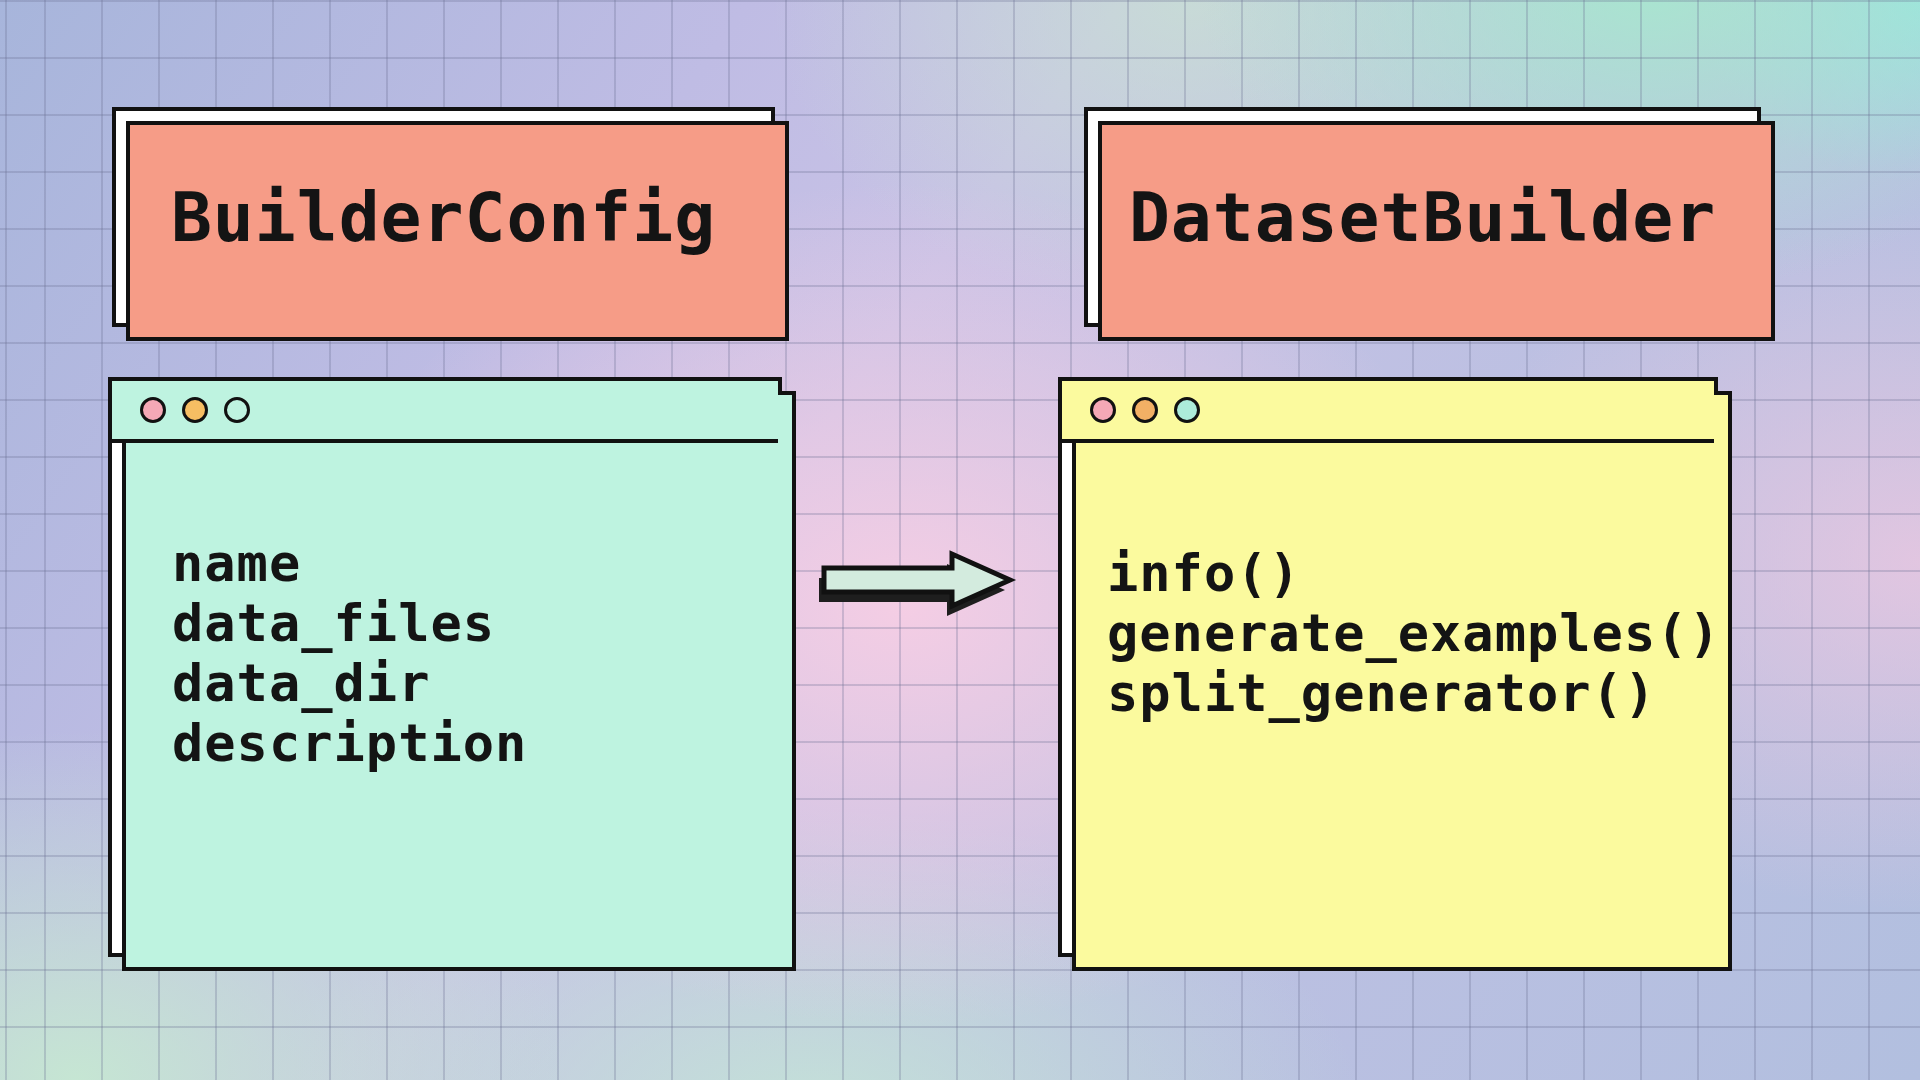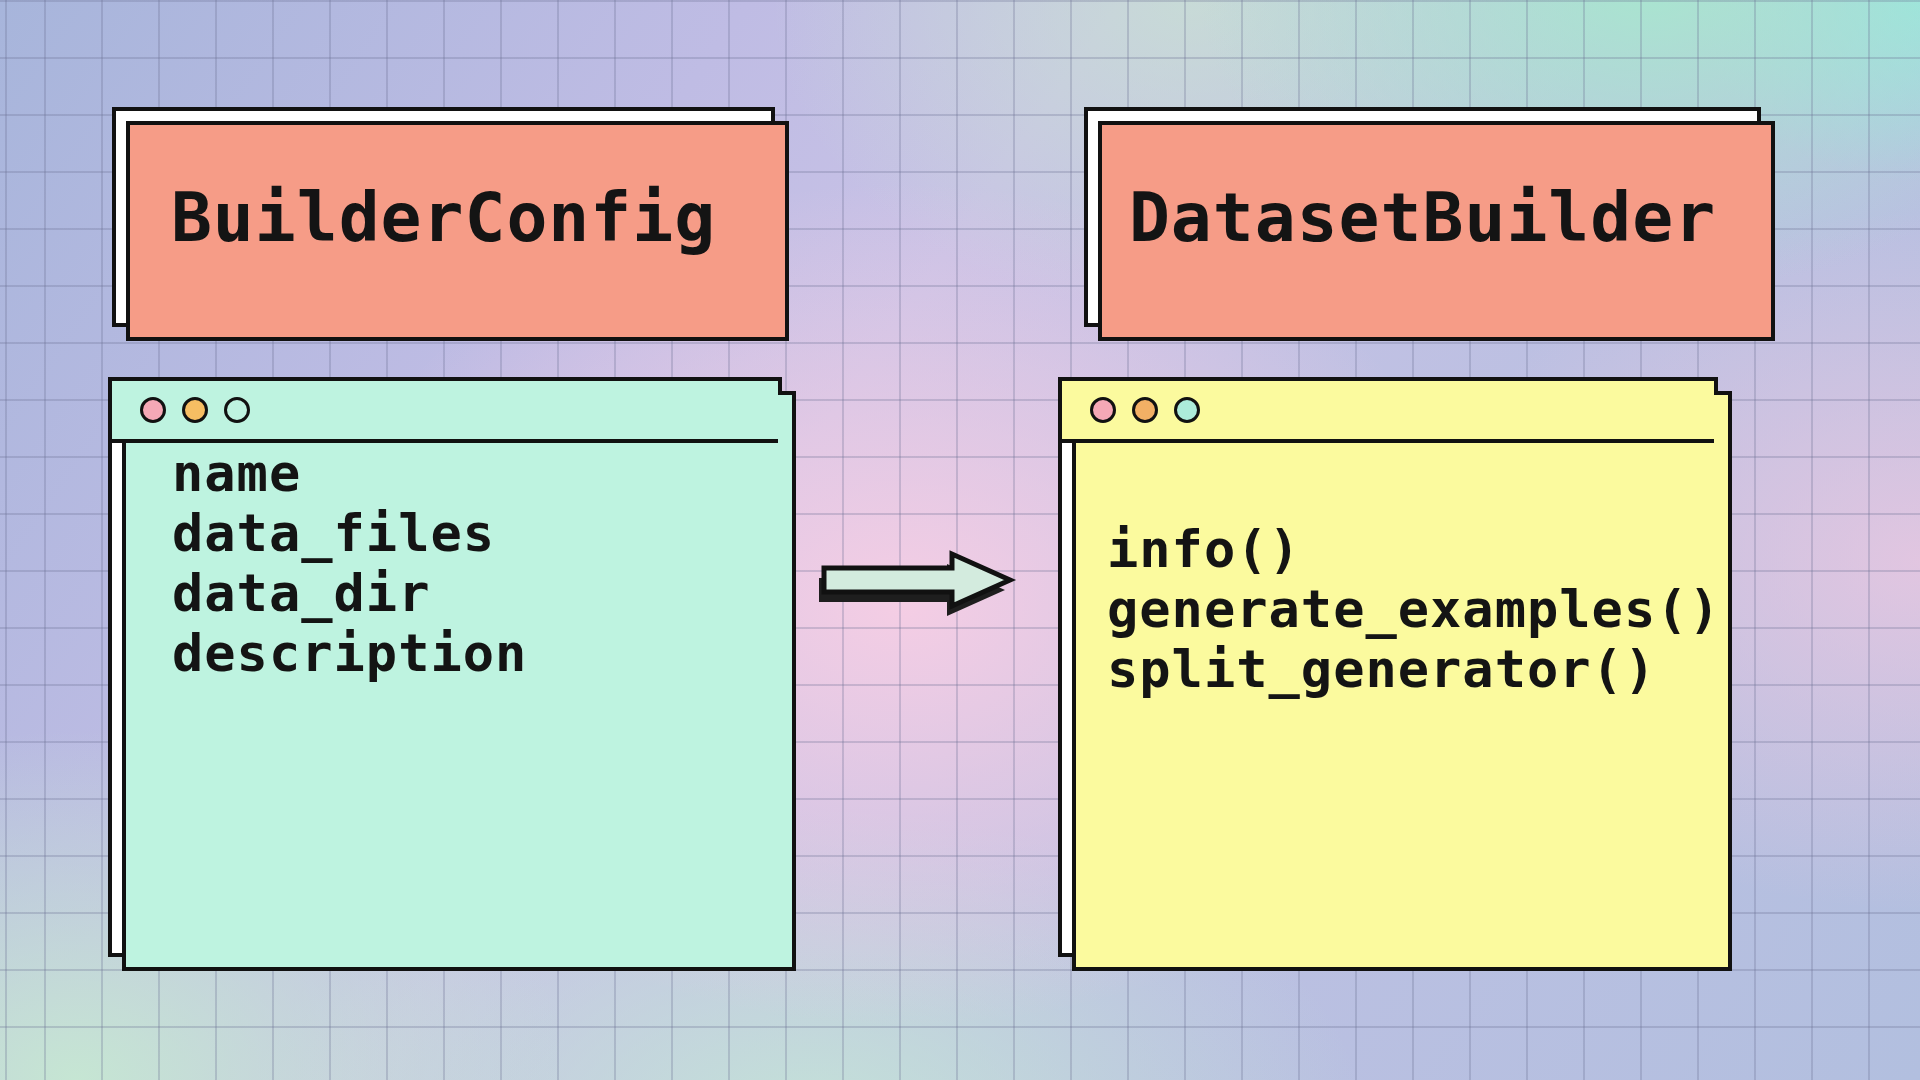--- a/index.html
+++ b/index.html
@@ -46,22 +46,22 @@
 
   .titlebar{
     height:62px; border-bottom:4px solid #111;
     display:flex; align-items:center; padding-left:28px;
   }
   .dot{
     width:26px; height:26px; border-radius:50%;
     border:3px solid #111; margin-right:16px; flex:0 0 auto;
   }
 
-  .win-body{ padding-left:60px; }
-  #win-right .win-body{ padding-top:76px; padding-left:45px; }
+  .win-body{ padding-top:90px; padding-left:60px; }
+  #win-right .win-body{ padding-top:100px; padding-left:45px; }
   .code-line{
     font-size:52px; font-weight:bold; line-height:60px;
     letter-spacing:1px; white-space:nowrap;
   }
 
   .arrow-wrap{ position:absolute; left:820px; top:548px; width:195px; height:70px; z-index:1; }
   .arrow-wrap svg{ display:block; width:195px; height:70px; overflow:visible; }
 </style>
 </head>
 <body>

